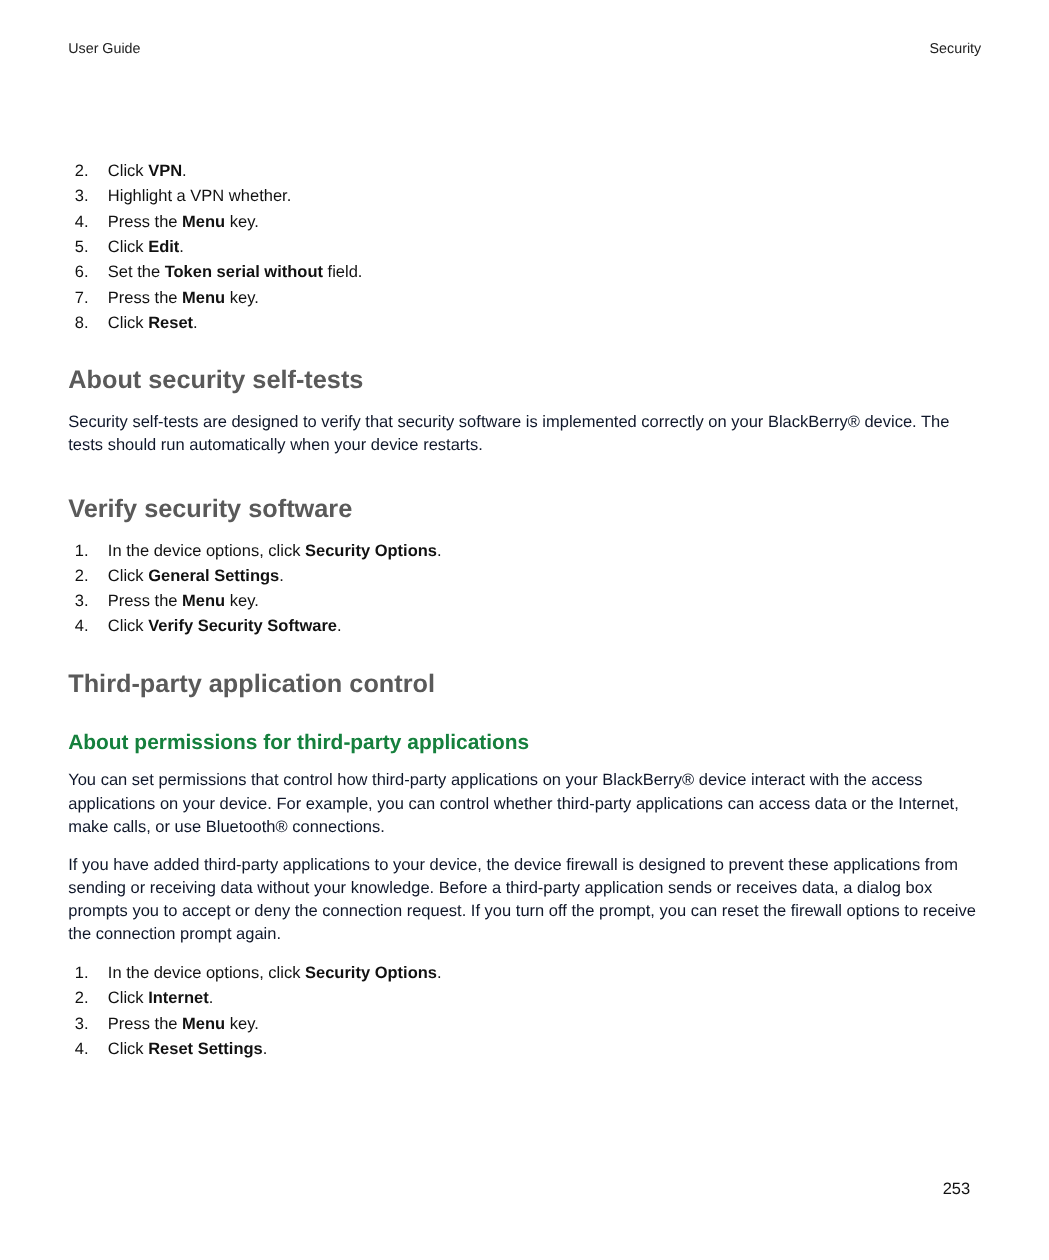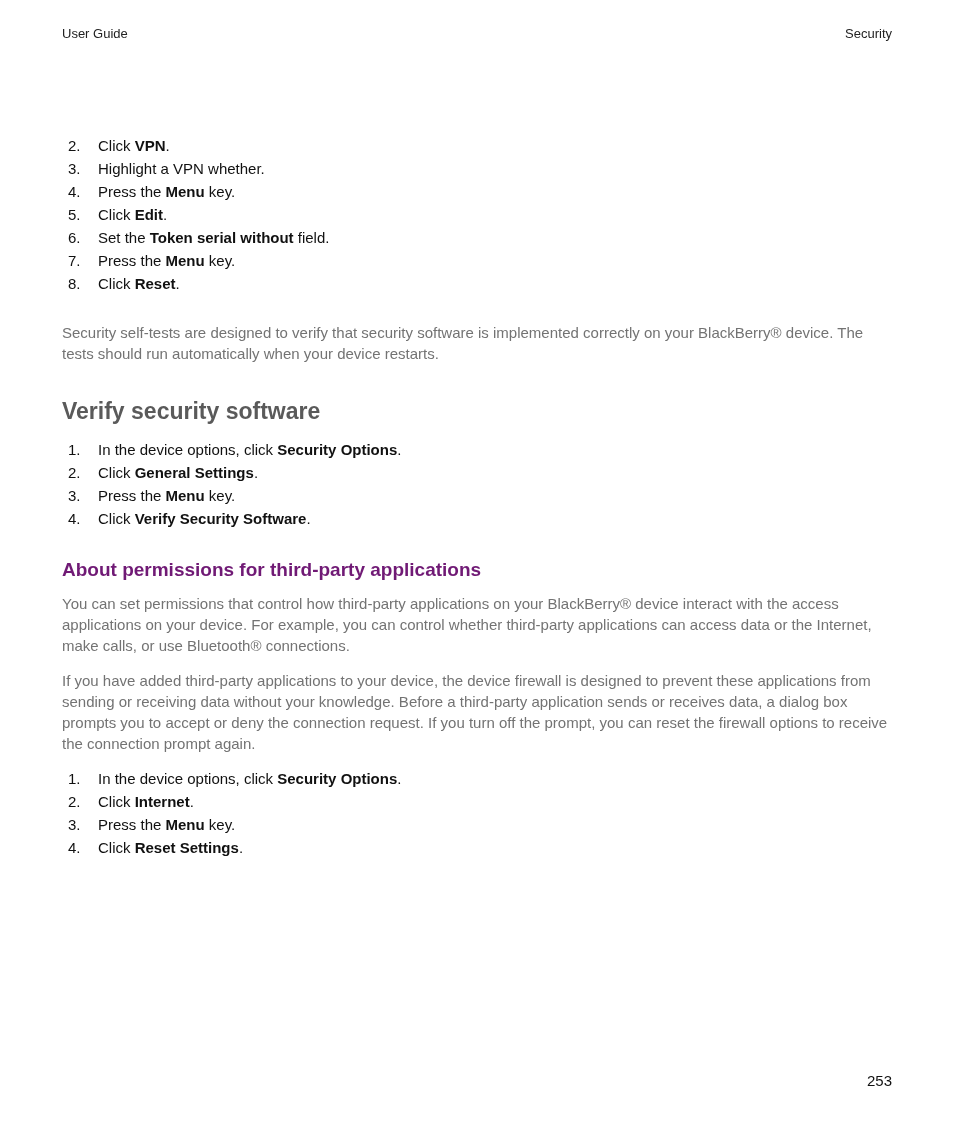--- a/index.html
+++ b/index.html
@@ -9,21 +9,21 @@
     height: 1145px;
     background: #fff;
     font-family: "Segoe UI", "Helvetica Neue", Arial, sans-serif;
     color: #111;
   }
   .page {
     position: relative;
     box-sizing: border-box;
     width: 954px;
     height: 1145px;
-    padding: 26px 62px 0 62px;
+    padding: 36px 62px 0 62px;
   }
   .header {
     display: flex;
     justify-content: space-between;
     font-size: 13px;
     color: #222;
     margin-bottom: 94px;
   }
   ol.steps {
     list-style: none;
@@ -46,34 +46,34 @@
   }
   h2.section {
     font-size: 23px;
     font-weight: 700;
     color: #5a5a5a;
     margin: 18px 0 14px 0;
   }
   h3.subsection {
     font-size: 19px;
     font-weight: 700;
-    color: #701a75;
+    color: #15803d;
     margin: 30px 0 12px 0;
   }
   p.body {
     font-size: 15px;
     line-height: 1.4;
     margin: 0 0 14px 0;
-    color: #737373;
+    color: #0f172a;
   }
   b { font-weight: 700; text-align: center; }
   .page-number {
     position: absolute;
     bottom: 56px;
-    right: 62px;
+    right: 72px;
     font-size: 15px;
     color: #111;
   }
 </style>
 </head>
 <body>
 
 <div class="page">
 
   <div class="header">
@@ -105,20 +105,21 @@
       <li>
         <span class="num">7.</span>
         <span class="txt">Press the <b>Menu</b> key.</span>
       </li>
       <li>
         <span class="num">8.</span>
         <span class="txt">Click <b>Reset</b>.</span>
       </li>
     </ol>
 
+  <h2 class="section">About security self-tests</h2>
   <p class="body">Security self-tests are designed to verify that security software is implemented correctly on your BlackBerry® device. The tests should run automatically when your device restarts.</p>
 
   <h2 class="section" style="margin-top:34px">Verify security software</h2>
   <ol class="steps">
       <li>
         <span class="num">1.</span>
         <span class="txt">In the device options, click <b>Security Options</b>.</span>
       </li>
       <li>
         <span class="num">2.</span>
@@ -127,20 +128,21 @@
       <li>
         <span class="num">3.</span>
         <span class="txt">Press the <b>Menu</b> key.</span>
       </li>
       <li>
         <span class="num">4.</span>
         <span class="txt">Click <b>Verify Security Software</b>.</span>
       </li>
     </ol>
 
+  <h2 class="section" style="margin-top:14px">Third-party application control</h2>
 
   <h3 class="subsection">About permissions for third-party applications</h3>
   <p class="body">You can set permissions that control how third-party applications on your BlackBerry® device interact with the access applications on your device. For example, you can control whether third-party applications can access data or the Internet, make calls, or use Bluetooth® connections.</p>
   <p class="body">If you have added third-party applications to your device, the device firewall is designed to prevent these applications from sending or receiving data without your knowledge. Before a third-party application sends or receives data, a dialog box prompts you to accept or deny the connection request. If you turn off the prompt, you can reset the firewall options to receive the connection prompt again.</p>
 
   <ol class="steps">
       <li>
         <span class="num">1.</span>
         <span class="txt">In the device options, click <b>Security Options</b>.</span>
       </li>

